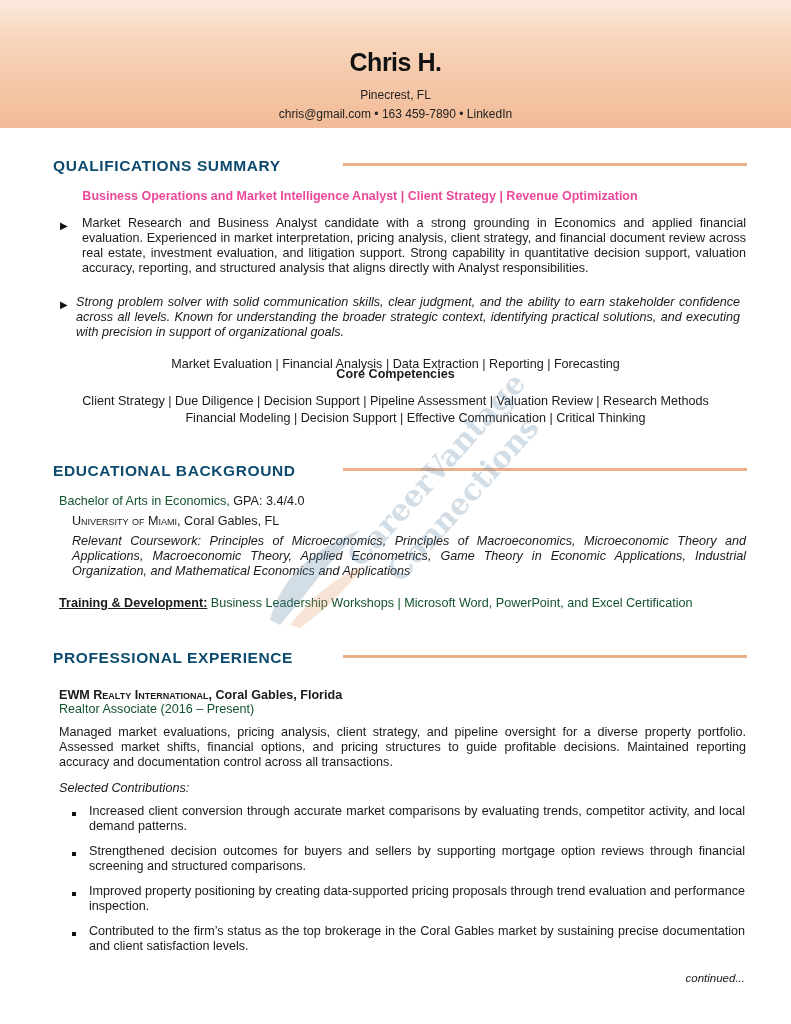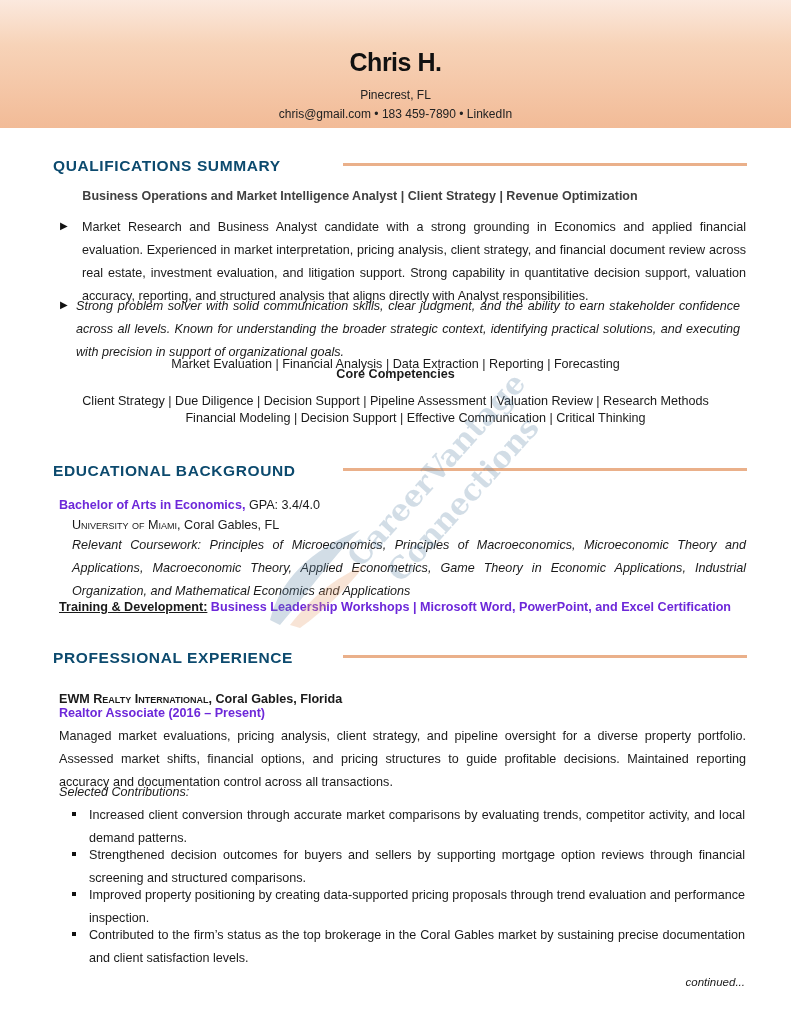--- a/index.html
+++ b/index.html
@@ -6,40 +6,40 @@
   body { width:791px; height:1024px; background:#ffffff; position:relative; overflow:hidden;
          font-family:"Liberation Sans", sans-serif; color:#111; }
   .header { position:absolute; left:0; top:0; width:791px; height:128px;
             background:linear-gradient(to bottom, #fbe9de 0%, #f7d3b8 35%, #f2bb97 100%); }
   .name { position:absolute; top:48px; left:0; width:791px; text-align:center; font-size:25px; font-weight:bold;
           letter-spacing:-0.5px; color:#111; }
   .loc { position:absolute; top:88px; left:0; width:791px; text-align:center; font-size:12px; color:#222; }
   .contact { position:absolute; top:107px; left:0; width:791px; text-align:center; font-size:12px; color:#222; }
   .section-title { position:absolute; left:53px; font-size:15.5px; font-weight:bold; letter-spacing:0.6px; color:#0c4a6e; }
   .rule { position:absolute; left:343px; width:404px; height:3px; background:#eab08a; }
-  .headline { position:absolute; left:0; width:720px; text-align:center; font-size:12.5px; font-weight:bold; color:#404040; }
-  .para { position:absolute; font-size:12.6px; line-height:23px; color:#1a1a1a; text-align:justify; }
+  .headline { position:absolute; left:0; width:720px; text-align:center; font-size:12.5px; font-weight:bold; color:#ec4899; }
+  .para { position:absolute; font-size:12.6px; line-height:15px; color:#1a1a1a; text-align:justify; }
   .tri { position:absolute; left:60px; font-size:10px; color:#111; }
   .center { position:absolute; left:0; width:791px; text-align:center; font-size:12.6px; line-height:17.5px; color:#1a1a1a; }
   .bold { font-weight:bold;margin-top:8px; }
-  .orange { color:#6d28d9; font-weight:bold; }
+  .orange { color:#14532d; font-weight:normal; }
   .sc { font-variant:small-caps; }
   .ital { font-style:italic; }
   .sq { position:absolute; left:72px; width:4px; height:4px; background:#111; }
   .watermark { position:absolute; left:310px; top:390px; width:260px; height:230px; pointer-events:none; opacity:0.28; }
   .wm-text { position:absolute; font-family:"DejaVu Serif", serif; font-weight:bold; font-size:30px; color:#5f87a8;
              transform:rotate(-48deg); transform-origin:left top; white-space:nowrap; }
 </style>
 </head>
 <body>
 
 <div class="header">
   <div class="name">Chris H.</div>
   <div class="loc">Pinecrest, FL</div>
-  <div class="contact">chris@gmail.com • 183 459-7890 • LinkedIn</div>
+  <div class="contact">chris@gmail.com • 163 459-7890 • LinkedIn</div>
 </div>
 
 <div class="section-title" style="top:157px;">QUALIFICATIONS SUMMARY</div>
 <div class="rule" style="top:163px;"></div>
 <div class="headline" style="top:189px;">Business Operations and Market Intelligence Analyst | Client Strategy | Revenue Optimization</div>
 
 <span class="tri" style="top:220px;">▶</span>
 <div class="para" style="left:82px; top:216px; width:664px;">Market Research and Business Analyst candidate with a strong grounding in Economics and applied financial evaluation. Experienced in market interpretation, pricing analysis, client strategy, and financial document review across real estate, investment evaluation, and litigation support. Strong capability in quantitative decision support, valuation accuracy, reporting, and structured analysis that aligns directly with Analyst responsibilities.</div>
 
 <span class="tri" style="top:299px;">▶</span>

